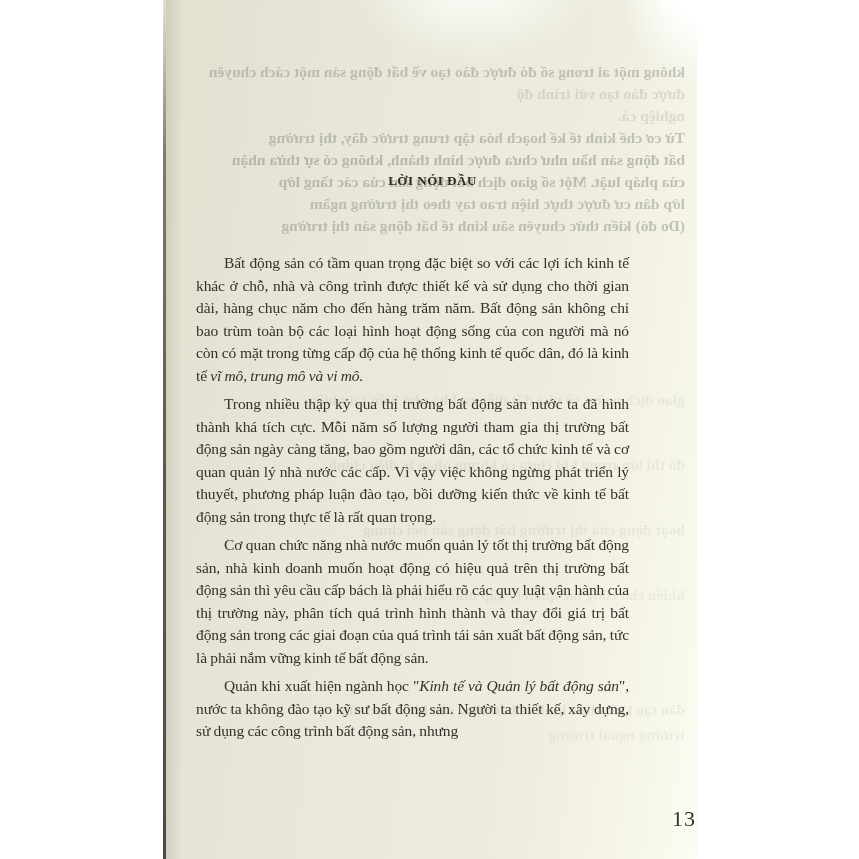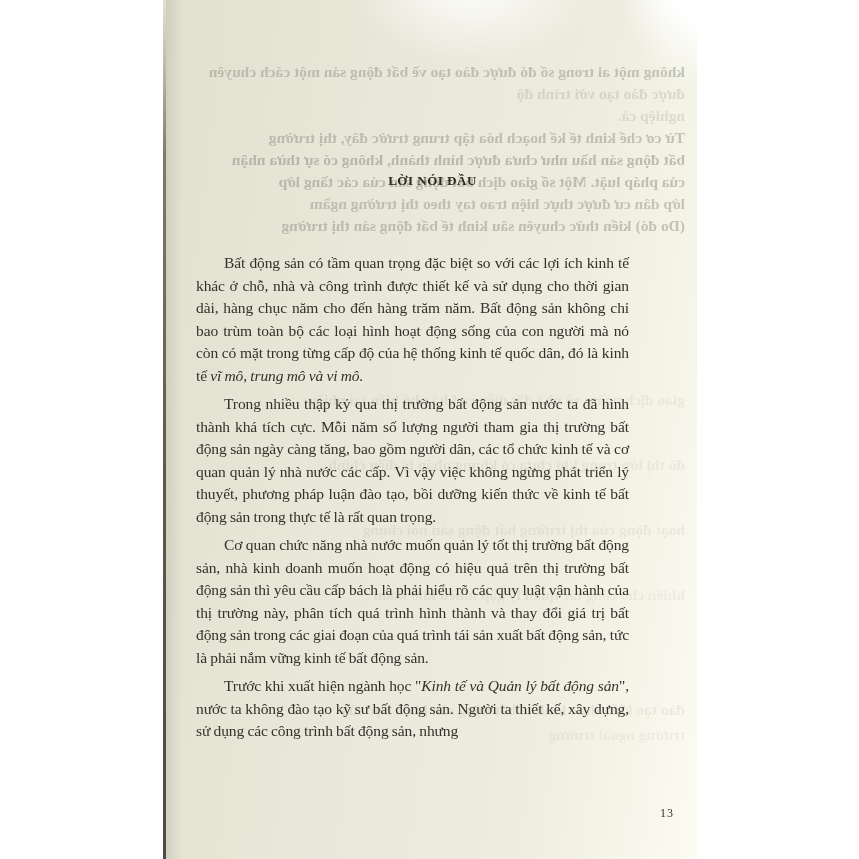--- a/index.html
+++ b/index.html
@@ -47,22 +47,22 @@
   .para {
     margin:0 0 6px 0;
     font-size:15.5px; line-height:22.5px;
     text-align:justify; text-indent:28px;
     letter-spacing:-0.1px; word-spacing:-0.5px;
     color:var(--ink);
   }
   .para .seg-italic { font-style:italic; }
   .para .seg-bold-italic { font-style:italic; font-weight:normal; }
   .page-number {
-    position:absolute; left:464px; top:806px;
-    font-size:12px; letter-spacing:1px; color:var(--ink);text-align:right;
+    position:absolute; left:476px; top:806px;
+    font-size:22px; letter-spacing:1px; color:var(--ink);text-align:right;
   }
 </style>
 </head>
 <body>
 
 <div class="scan-page">
   <div class="page-edge-left"></div>
   <div class="gutter-shade"></div>
 
   <div class="ghost-layer">
@@ -81,17 +81,17 @@
       <div class="ghost-line" style="top: 700px; opacity: 0.11;">đào tạo kiến thức kinh tế bất động sản khoa học của</div>
       <div class="ghost-line" style="top: 725px; opacity: 0.09;">trường ngoài trường</div>
     </div>
 
   <div class="content">
     <h1 class="page-title">LỜI NÓI ĐẦU</h1>
     <div class="paragraphs">
         <p class="para"><span class="seg">Bất động sản có tầm quan trọng đặc biệt so với các lợi ích kinh tế khác ở chỗ, nhà và công trình được thiết kế và sử dụng cho thời gian dài, hàng chục năm cho đến hàng trăm năm. Bất động sản không chỉ bao trùm toàn bộ các loại hình hoạt động sống của con người mà nó còn có mặt trong từng cấp độ của hệ thống kinh tế quốc dân, đó là kinh tế </span><span class="seg-italic">vĩ mô, trung mô và vi mô.</span></p>
         <p class="para"><span class="seg">Trong nhiều thập kỷ qua thị trường bất động sản nước ta đã hình thành khá tích cực. Mỗi năm số lượng người tham gia thị trường bất động sản ngày càng tăng, bao gồm người dân, các tổ chức kinh tế và cơ quan quản lý nhà nước các cấp. Vì vậy việc không ngừng phát triển lý thuyết, phương pháp luận đào tạo, bồi dưỡng kiến thức về kinh tế bất động sản trong thực tế là rất quan trọng.</span></p>
         <p class="para"><span class="seg">Cơ quan chức năng nhà nước muốn quản lý tốt thị trường bất động sản, nhà kinh doanh muốn hoạt động có hiệu quả trên thị trường bất động sản thì yêu cầu cấp bách là phải hiểu rõ các quy luật vận hành của thị trường này, phân tích quá trình hình thành và thay đổi giá trị bất động sản trong các giai đoạn của quá trình tái sản xuất bất động sản, tức là phải nắm vững kinh tế bất động sản.</span></p>
-        <p class="para"><span class="seg">Trước khi xuất hiện ngành học "</span><span class="seg-bold-italic">Kinh tế và Quản lý bất động sản</span><span class="seg">", nước ta không đào tạo kỹ sư bất động sản. Người ta thiết kế, xây dựng, sử dụng các công trình bất động sản, nhưng</span></p>
+        <p class="para"><span class="seg">Quản khi xuất hiện ngành học "</span><span class="seg-bold-italic">Kinh tế và Quản lý bất động sản</span><span class="seg">", nước ta không đào tạo kỹ sư bất động sản. Người ta thiết kế, xây dựng, sử dụng các công trình bất động sản, nhưng</span></p>
       </div>
     <div class="page-number">13</div>
   </div>
 </div>
 
 </body></html>

